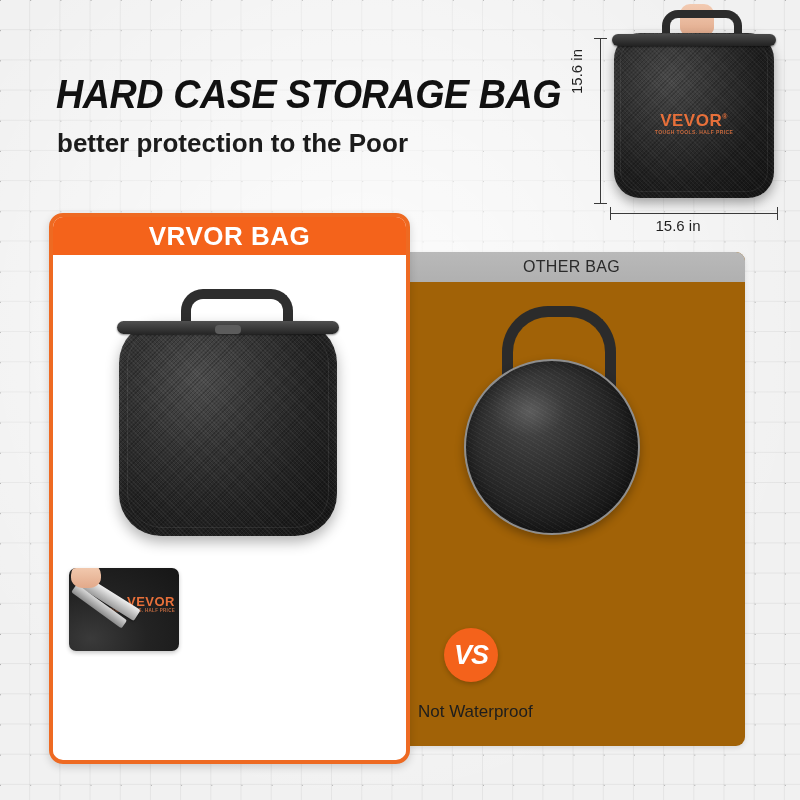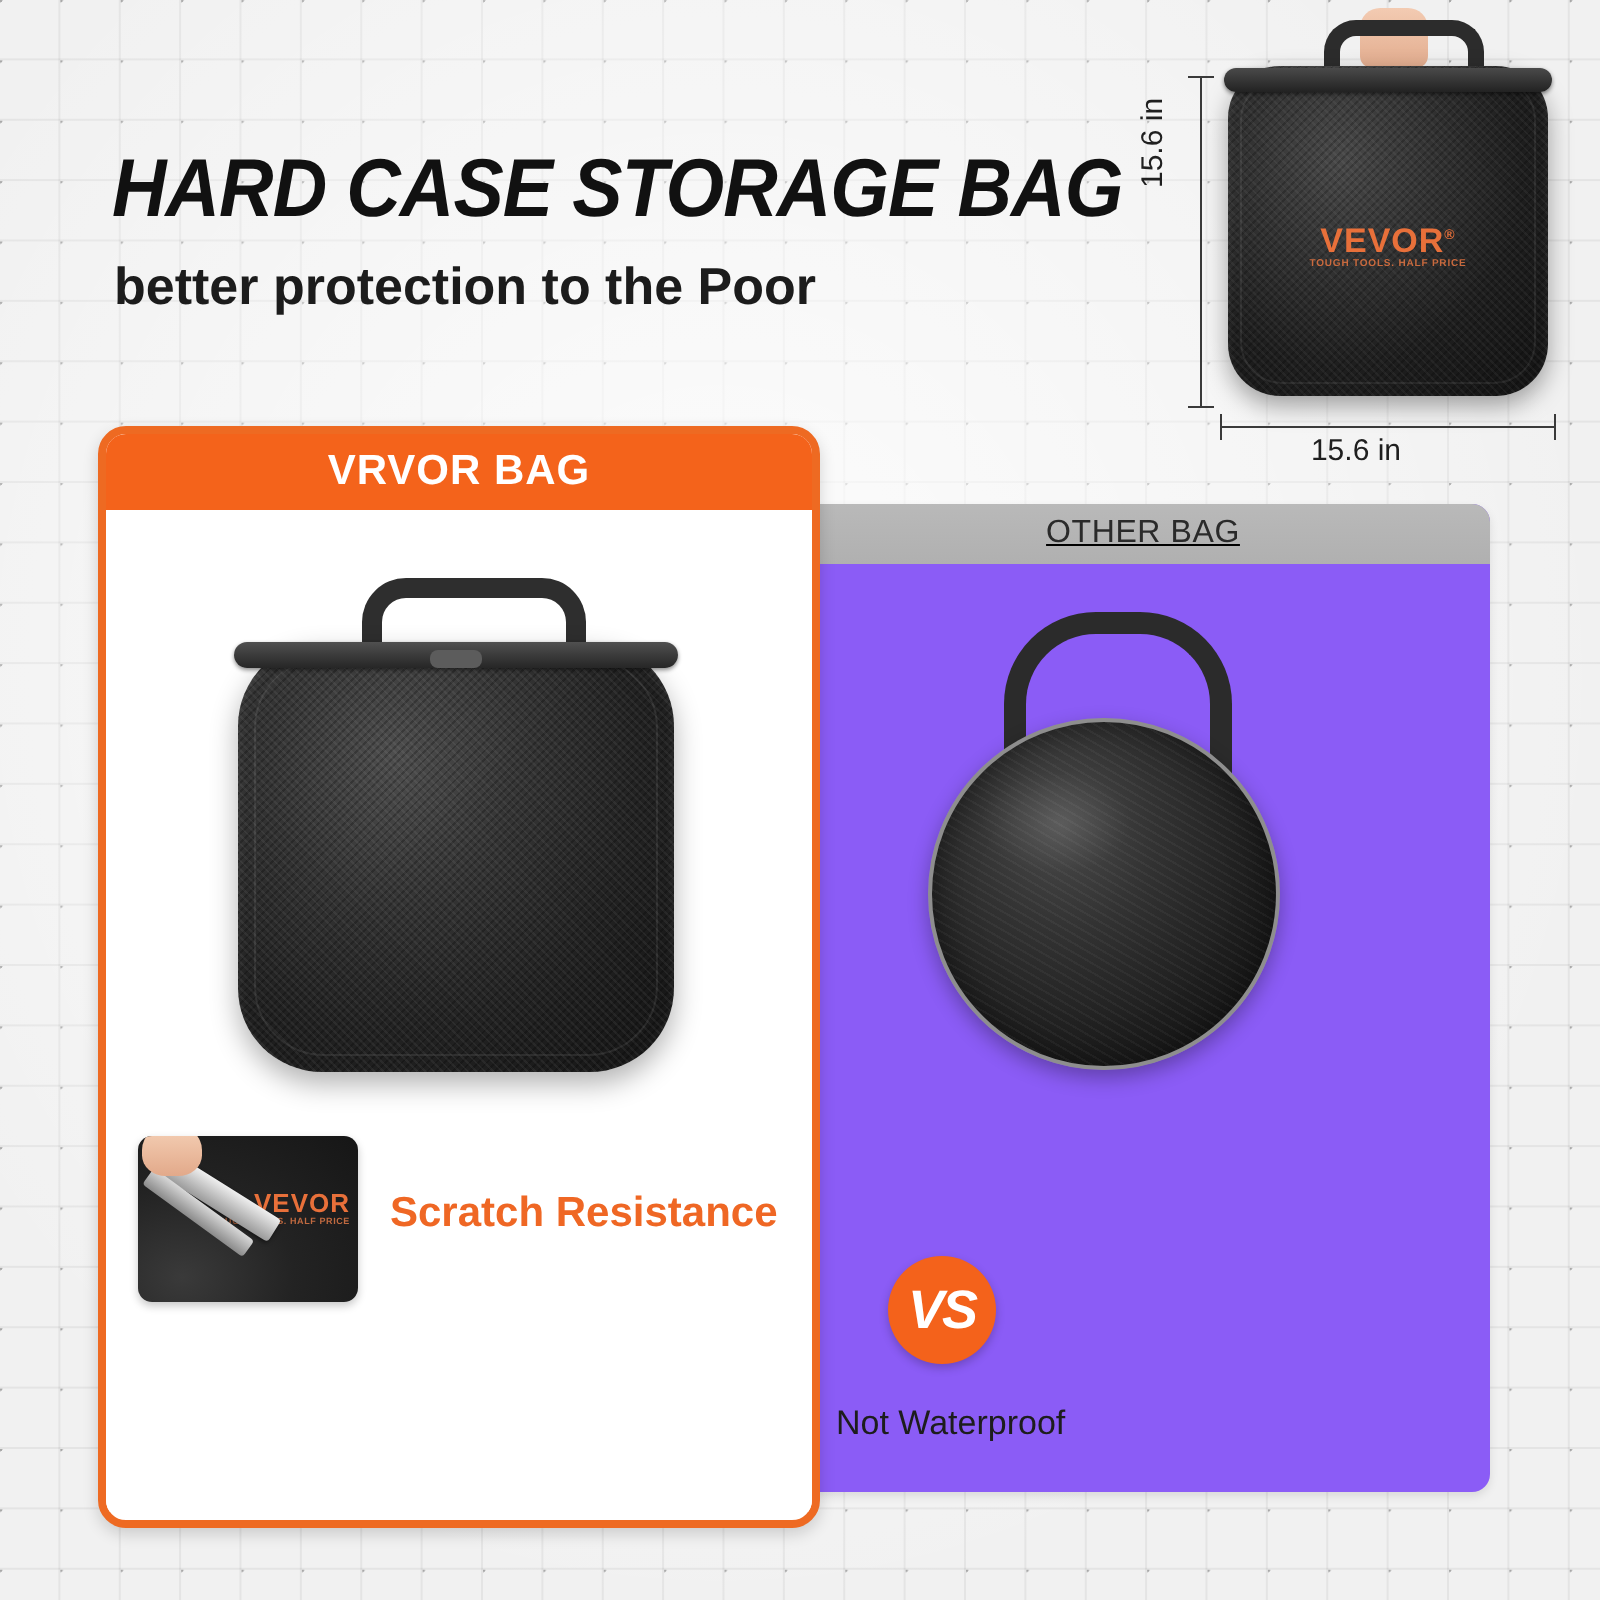--- a/index.html
+++ b/index.html
@@ -100,24 +100,23 @@
   .dim-h:before,.dim-h:after{content:"";position:absolute;top:-6px;height:13px;width:1px;background:#3a3a3a;}
   .dim-h:before{left:0;}.dim-h:after{right:0;}
   .dim-h-label{
     position:absolute;left:0;right:0;top:211px;text-align:center;
     font-size:15px;color:#1f1f1f;
   }
 
   
   #other-panel{
     position:absolute;left:398px;top:252px;width:347px;height:494px;
-    background:#8b5cf6;border-radius:9px;
+    background:#a16207;border-radius:9px;
     box-shadow:0 2px 5px rgba(0,0,0,.10);
     overflow:hidden;
-    text-decoration:underline;
   }
   #other-header{
     height:30px;background:linear-gradient(#b9b9b9,#b0b0b0);
     display:flex;align-items:center;justify-content:center;
     font-size:16px;color:#2a2a2a;letter-spacing:.3px;
   }
   #other-body{position:relative;height:464px;}
   .tote{position:absolute;left:52px;top:22px;width:198px;height:220px;}
   .tote-bag{
     position:absolute;left:14px;top:55px;width:172px;height:172px;
@@ -149,21 +148,21 @@
   
   #vevor-card{
     position:absolute;left:49px;top:213px;width:353px;height:543px;
     background:#fff;border:4px solid #ee6a22;border-radius:14px;
     box-shadow:0 3px 8px rgba(0,0,0,.16);
     overflow:hidden;
   }
   #vevor-header{
     height:38px;background:#f4631b;
     display:flex;align-items:center;justify-content:center;
-    color:#fff;font-size:21px;font-weight:bold;letter-spacing:.5px;
+    color:#fff;font-size:26px;font-weight:bold;letter-spacing:.5px;
   }
   #vevor-body{position:relative;height:501px;background:#fff;}
   .hardcase{
     position:absolute;left:56px;top:28px;width:238px;height:262px;
   }
   .hardcase-shell{
     position:absolute;left:10px;top:38px;width:218px;height:215px;
     border-radius:42px;
     background:
       radial-gradient(ellipse at 36% 26%, #4e4e4e 0%, #353535 32%, #222 62%, #131313 100%);
@@ -287,18 +286,17 @@
       <div class="hardcase-pull"></div>
     </div>
 
     <div class="thumb thumb-scratch">
       <div class="tz-logo">VEVOR</div>
       <div class="tz-tag">TOUGH TOOLS. HALF PRICE</div>
       <div class="key"></div>
       <div class="key2"></div>
       <div class="finger"></div>
     </div>
-    <div class="feat" style="top:340px">Scratch Resistance</div>
 
   </div>
 </div>
 
 <div id="vs-badge">VS</div>
 
 </body></html>

